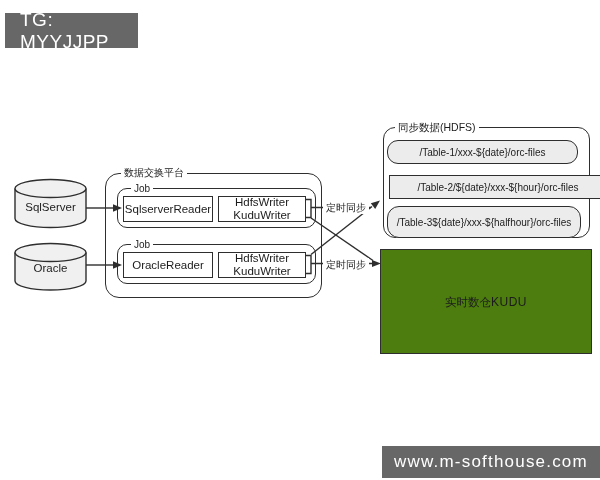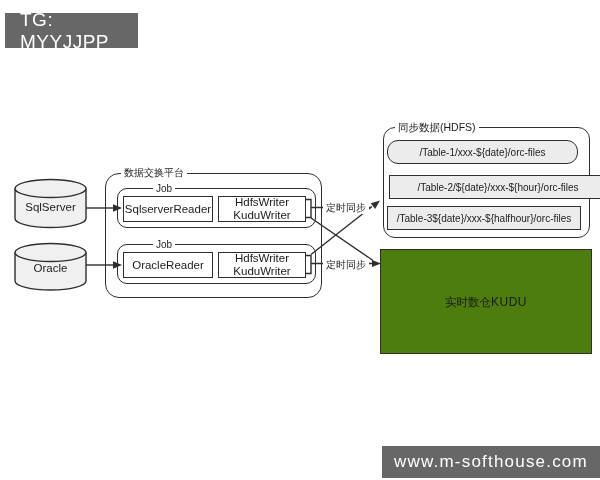--- a/index.html
+++ b/index.html
@@ -30,36 +30,36 @@
   .writer{left:218px;width:88px;height:26px;flex-direction:column;}
   .r1{top:196px;} .r2{top:252px;}
   .hdfsbox{left:383px;top:127px;width:207px;height:111px;border-radius:12px;}
   .pathrow{
     background:#ececec;border:1.2px solid #2e2e2e;z-index:2;
     display:flex;align-items:center;justify-content:center;
     font-size:10px;color:#1c1c1c;white-space:nowrap;
   }
   .row1{left:387px;top:140px;width:191px;height:24px;border-radius:11px;}
   .row2{left:389px;top:175px;width:218px;height:24px;}
-  .row3{left:387px;top:206px;width:194px;height:24px;}
+  .row3{left:387px;top:206px;width:194px;height:32px;border-radius:12px;}
   .kudubox{
     left:380px;top:249px;width:212px;height:105px;background:#4d7c0f;
     border:1.6px solid #2e2e2e;z-index:1;
     display:flex;flex-direction:row;align-items:center;justify-content:center;
     text-align:center;color:#1c1c1c;
   }
   .kudubox .l1{font-size:11.5px;line-height:16px;}
   .kudubox .l2{font-size:12px;line-height:16px;letter-spacing:.5px;}
   
   .linelabel{
     background:#ffffff;z-index:10;color:#1c1c1c;white-space:nowrap;
     display:flex;align-items:center;justify-content:center;
   }
   .platform-label{left:121px;top:166px;height:13px;font-size:10px;padding:0 3px;}
-  .job-label{left:131px;height:11px;font-size:10px;padding:0 3px;margin-left:22px;}
+  .job-label{left:131px;height:11px;font-size:10px;padding:0 3px;}
   .jl1{top:183px;} .jl2{top:239px;}
   .hdfs-label{left:395px;top:121px;height:13px;font-size:10.5px;padding:0 3px;}
   .sync-label{width:46px;height:13px;font-size:10px;}
   .s1{left:323px;top:201px;} .s2{left:323px;top:258px;}
   .cyl-label{
     z-index:10;width:71px;text-align:center;font-size:11.5px;color:#1c1c1c;
   }
   .cl1{left:15px;top:201px;} .cl2{left:15px;top:262px;}
   svg.overlay{position:absolute;left:0;top:0;z-index:5;pointer-events:none;}
 </style>

